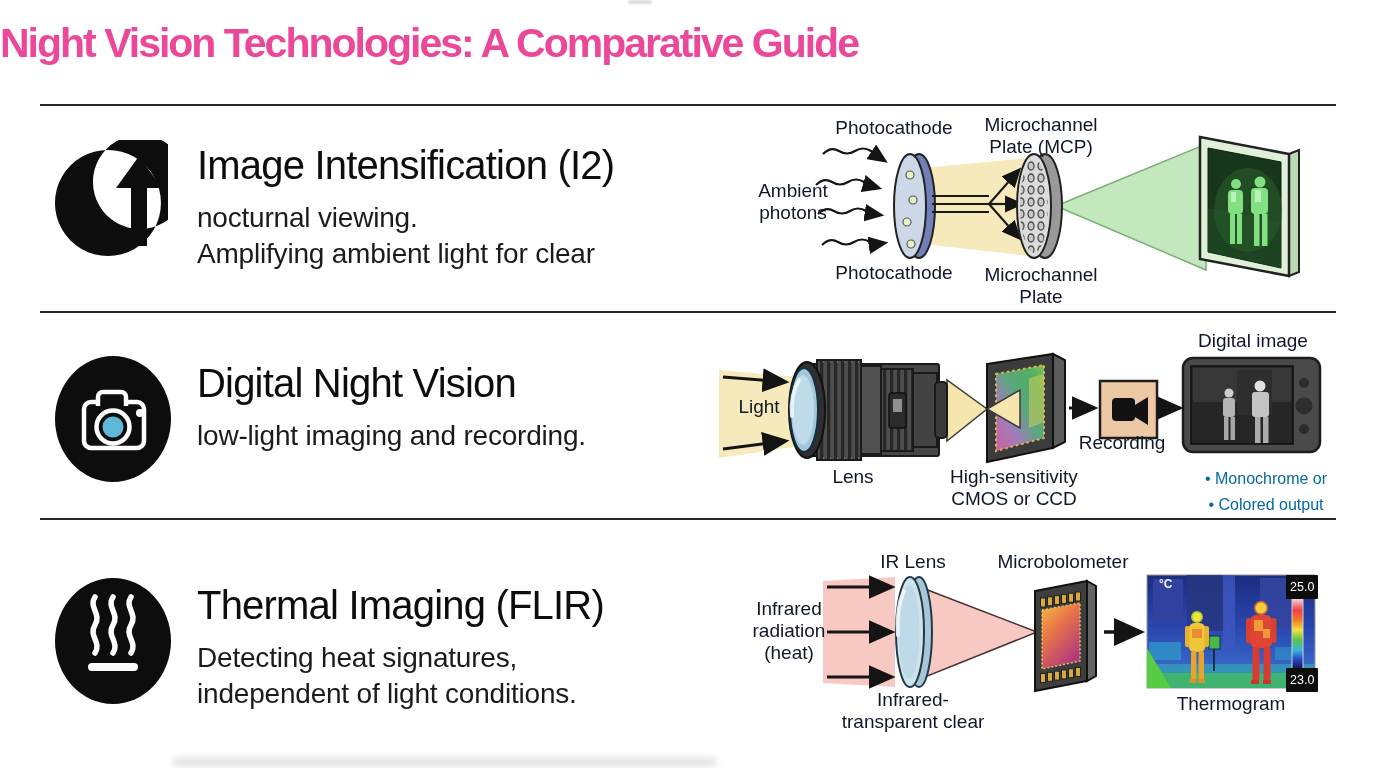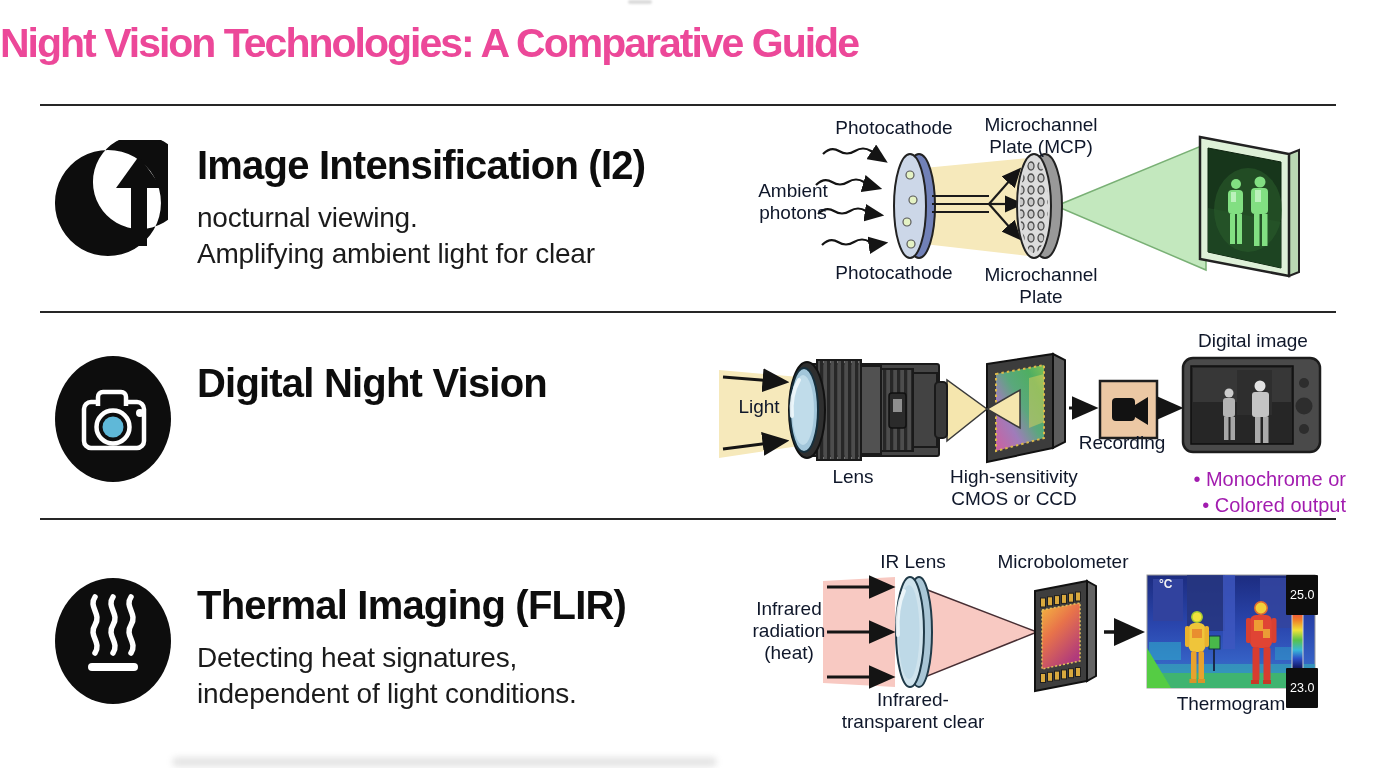--- a/index.html
+++ b/index.html
@@ -1,26 +1,26 @@
 <!DOCTYPE html>
 <html><head>
 <meta charset="utf-8">
 <style>
   *{margin:0;padding:0;box-sizing:border-box}
   html,body{background:#fff}
   body{font-family:"Liberation Sans",sans-serif;color:#0d0d0d}
   #canvas{position:relative;width:1376px;height:768px;background:#ffffff;overflow:hidden}
   .title{position:absolute;left:0;right:0;top:20px;text-align:left;font-size:41px;font-weight:700;letter-spacing:-2px;color:#ec4899;white-space:nowrap}
   .divider{position:absolute;left:40px;width:1296px;height:2px;background:#262626}
-  .heading{position:absolute;font-size:40px;font-weight:700;letter-spacing:-0.8px;color:#0d0d0d;white-space:nowrap}
+  .heading{position:absolute;font-size:40px;font-weight:400;letter-spacing:-0.8px;color:#0d0d0d;white-space:nowrap}
   .desc{position:absolute;font-size:28px;color:#1b1b1b;letter-spacing:-0.2px}
   .desc div{line-height:36px;white-space:nowrap}
   .dlabel{position:absolute;font-size:19px;line-height:22px;color:#0f172a;text-align:center}
-  .bullets{position:absolute;font-size:20px;line-height:26px;color:#a21caf;text-align:right}
-  .thermo-tag{position:absolute;background:#0d0d0d;color:#ffffff;font-size:12.5px;line-height:16px;padding:12px 4px;border-radius:1px}
+  .bullets{position:absolute;font-size:16px;line-height:26px;color:#0369a1;text-align:center}
+  .thermo-tag{position:absolute;background:#0d0d0d;color:#ffffff;font-size:12.5px;line-height:16px;padding:4px 4px;border-radius:1px}
   .thermo-unit{position:absolute;color:#f2f2f2;font-size:12px;line-height:14px;font-weight:700}
   .smudge-top{position:absolute;left:628px;top:0;width:24px;height:4px;background:#9a9a9a;opacity:.35;filter:blur(1px);border-radius:2px}
   .smudge-bottom{position:absolute;left:172px;top:757px;width:545px;height:10px;background:#8d8d8d;opacity:.22;filter:blur(3px);border-radius:5px}
   svg{position:absolute;display:block}
 </style>
 </head>
 <body>
 
 <div id="canvas">
 
@@ -113,20 +113,21 @@
     <ellipse cx="59" cy="64" rx="58" ry="63" fill="#0d0d0d"></ellipse>
     <rect x="30" y="47" width="60" height="46" rx="7" fill="#0d0d0d" stroke="#ffffff" stroke-width="4.5"></rect>
     <path d="M44,51 v-9 a5,5 0 0 1 5,-5 h18 a5,5 0 0 1 5,5 v9" fill="#0d0d0d" stroke="#ffffff" stroke-width="4.5"></path>
     <circle cx="59" cy="72" r="16.5" fill="#0d0d0d" stroke="#ffffff" stroke-width="4.5"></circle>
     <circle cx="59" cy="72" r="10.5" fill="#5fb8d8"></circle>
     <circle cx="86" cy="58" r="4" fill="#ffffff"></circle>
   </svg>
 
   <div class="heading" style="left:197px;top:361px">Digital Night Vision</div>
   <div class="desc" style="left:197px;top:418px">
+    <div>low-light imaging and recording.</div>
   </div>
 
   <svg style="left:715px;top:320px" width="660" height="210" viewBox="0 0 660 210">
     <defs>
       <marker id="ar2" markerWidth="9" markerHeight="8" refX="7.5" refY="4" orient="auto">
           <path d="M0,0 L9,4 L0,8 Z" fill="#141414"></path>
         </marker>
       <pattern id="ribs2" width="7" height="10" patternUnits="userSpaceOnUse">
           <rect width="3.5" height="10" fill="#272727"></rect>
           <rect x="3.5" width="3.5" height="10" fill="#4d4d4d"></rect>

